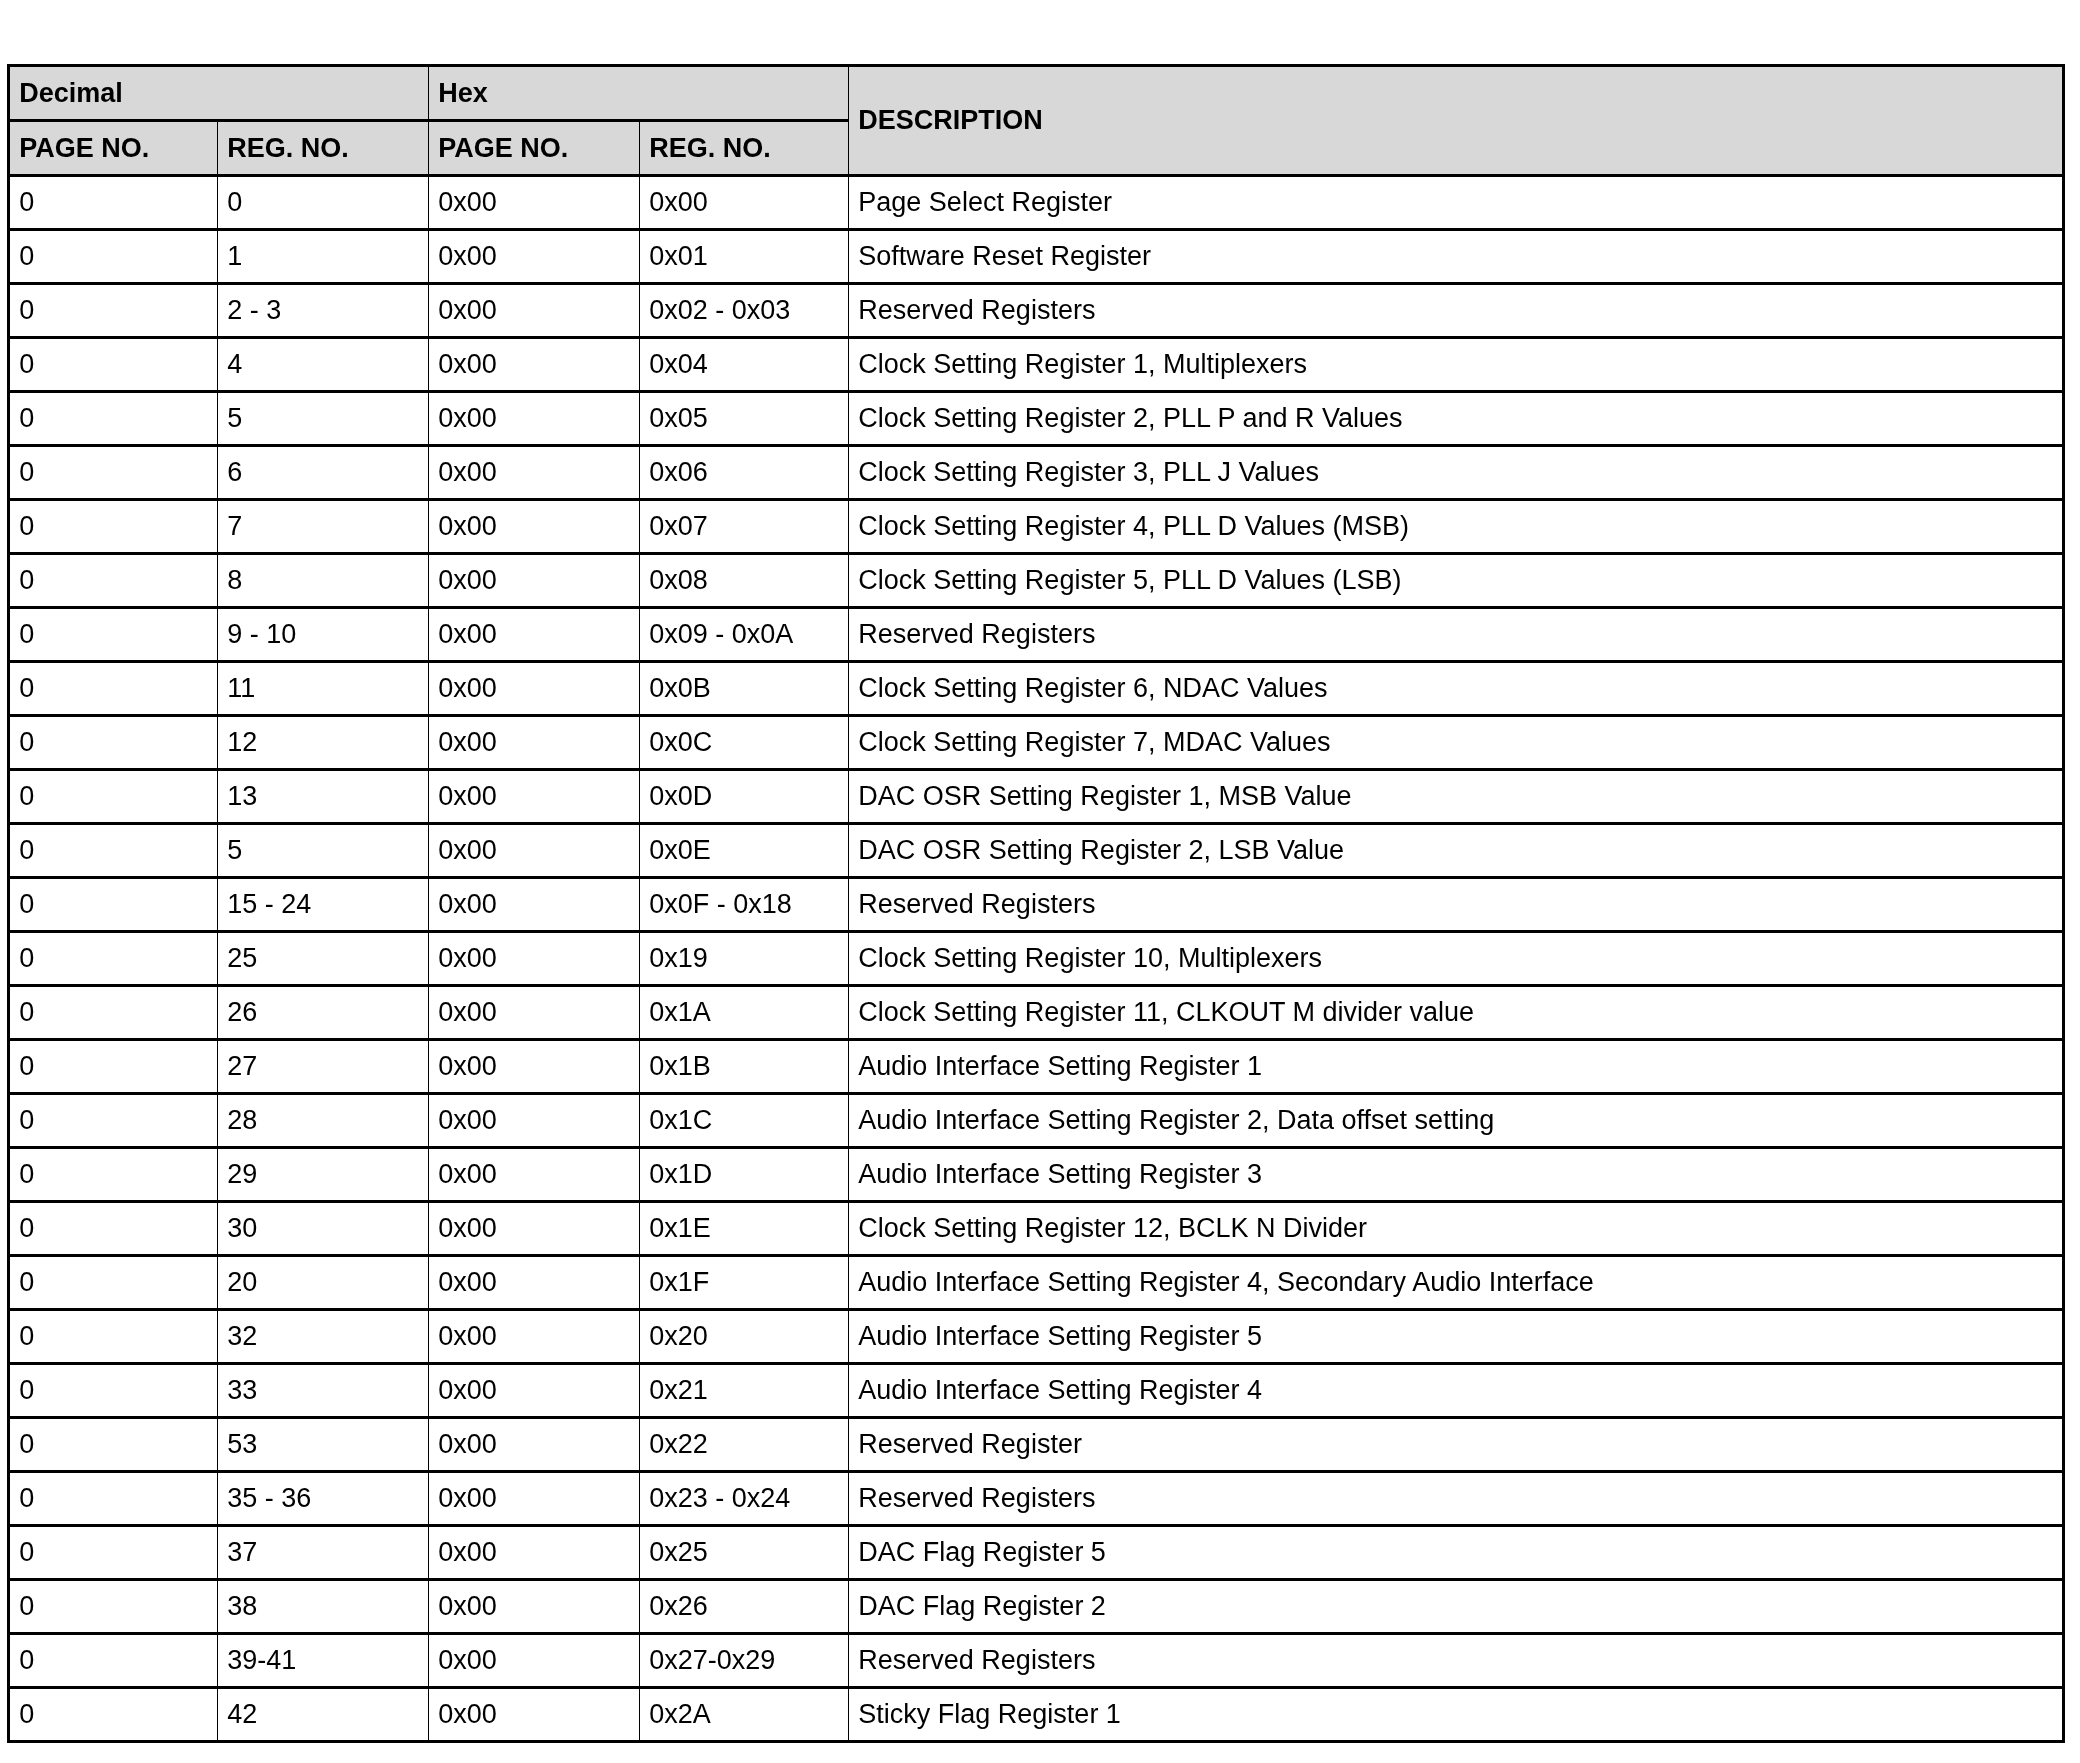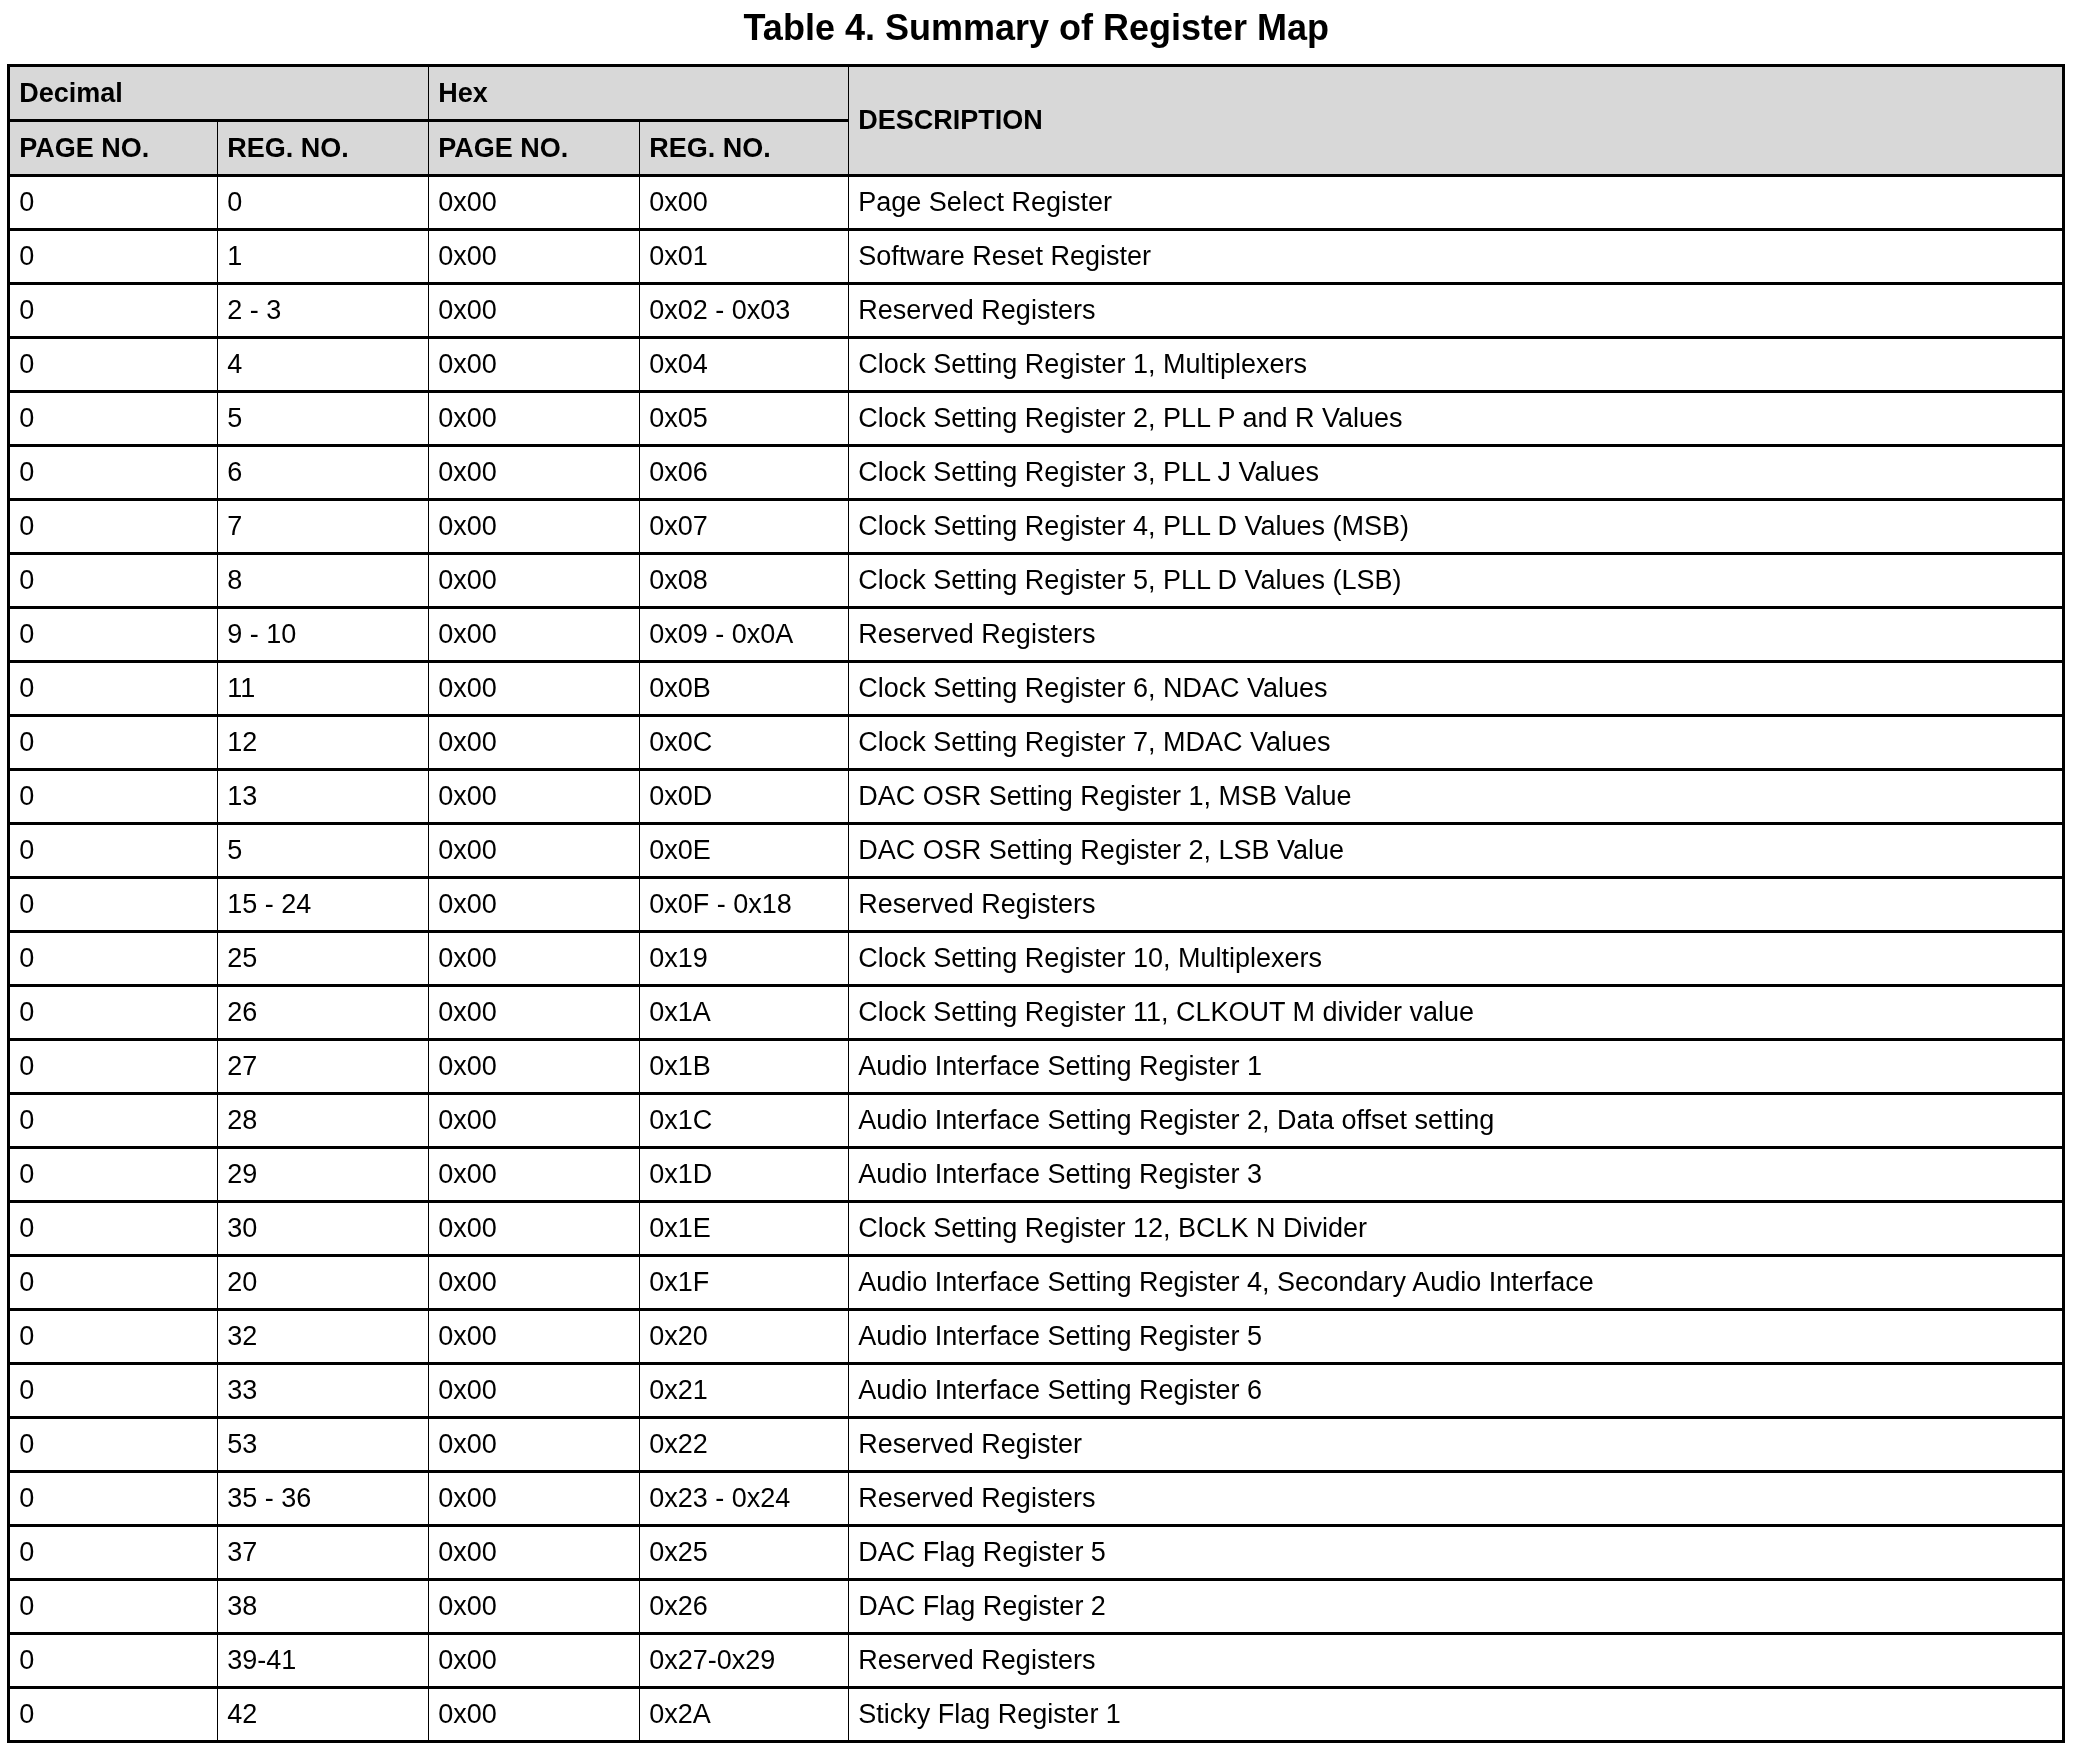--- a/index.html
+++ b/index.html
@@ -64,21 +64,20 @@
     vertical-align: top;
     padding-top: 11.8px;
   }
   td { font-weight: normal; }
 </style>
 </head>
 <body>
 
 <div class="page">
 
-  <div class="title">Table 4. Summary of Register Map</div>
 
   <table class="regmap">
     <colgroup>
       <col style="width:209px">
       <col style="width:211px">
       <col style="width:211px">
       <col style="width:209px">
       <col>
     </colgroup>
     <thead>
@@ -248,21 +247,21 @@
           <td>32</td>
           <td>0x00</td>
           <td>0x20</td>
           <td>Audio Interface Setting Register 5</td>
         </tr>
         <tr class="data-row">
           <td>0</td>
           <td>33</td>
           <td>0x00</td>
           <td>0x21</td>
-          <td>Audio Interface Setting Register 6</td>
+          <td>Audio Interface Setting Register 4</td>
         </tr>
         <tr class="data-row">
           <td>0</td>
           <td>53</td>
           <td>0x00</td>
           <td>0x22</td>
           <td>Reserved Register</td>
         </tr>
         <tr class="data-row">
           <td>0</td>

